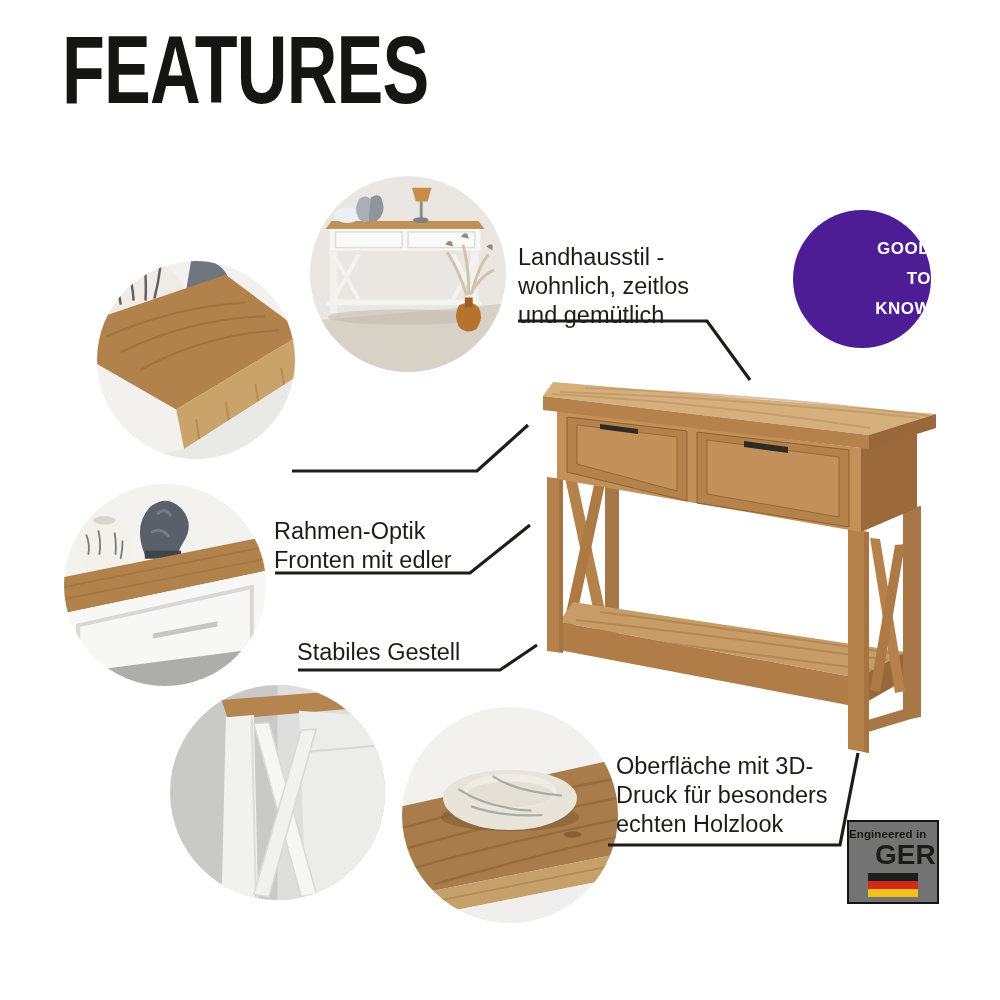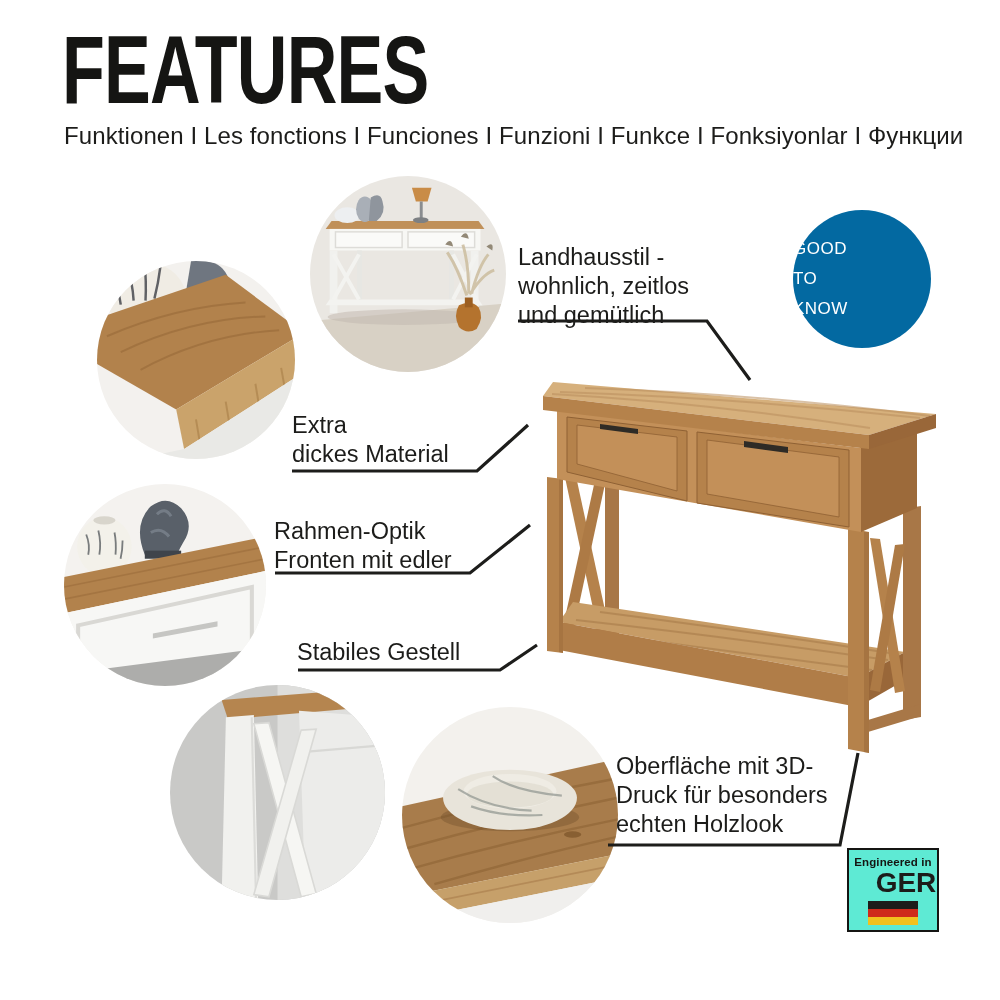--- a/index.html
+++ b/index.html
@@ -23,44 +23,43 @@
 
   
   .callout{font-size:23.5px;line-height:29px;font-weight:400;color:#1c1c1a;}
   .co-landhausstil{left:518px;top:243px;}
   .co-material{left:292px;top:411px;}
   .co-fronten{left:274px;top:517px;}
   .co-gestell{left:297px;top:638px;}
   .co-oberflaeche{left:608px;top:752px;margin-left:8px;}
 
   
-  .gtk{left:793px;top:210px;width:138px;height:138px;border-radius:50%;background:#0369a1;
-       color:#ffffff;text-align:left;font-weight:400;font-size:17px;line-height:30px;
+  .gtk{left:793px;top:210px;width:138px;height:138px;border-radius:50%;background:#4c1d95;
+       color:#ffffff;text-align:right;font-weight:700;font-size:17px;line-height:30px;
        letter-spacing:.5px;box-sizing:border-box;padding-top:24px;}
 
   
-  .eng{left:847px;top:848px;width:92px;height:84px;background:#5eead4;border:2.5px solid #151513;
-       box-sizing:border-box;text-align:center;}
+  .eng{left:847px;top:820px;width:92px;height:84px;background:#737373;border:2.5px solid #151513;
+       box-sizing:border-box;}
   .eng .l1{font-size:11.5px;font-weight:700;color:#151513;margin-top:6px;letter-spacing:.1px;}
   .eng .l2{font-size:28px;font-weight:700;color:#1c1c1a;line-height:1.02;margin-top:1px;margin-left:26px;}
   .eng .flag{width:50px;margin:3px auto 0 auto;}
   .eng .stripe{height:8px;}
   .eng .s1{background:#1d1d1b;}
   .eng .s2{background:#cf2a1b;}
   .eng .s3{background:#f2c11e;}
 
   .overlay{left:0;top:0;width:1000px;height:1000px;pointer-events:none;}
 </style>
 </head>
 <body>
 
 <div class="stage">
 
   <div class="abs title">FEATURES</div>
-  <div class="abs subtitle">Funktionen I Les fonctions I Funciones I Funzioni I Funkce I Fonksiyonlar I Функции</div>
 
   <div class="abs photo ph-c1">
     <svg viewBox="0 0 200 200">
       <rect x="0" y="0" width="200" height="200" fill="#eae7e2"></rect>
       <path d="M0,148 L200,130 L200,200 L0,200 Z" fill="#d8d1c5"></path>
       <ellipse cx="96" cy="144" rx="78" ry="8" fill="#c2bab0" opacity=".55"></ellipse>
 
       <polygon points="22,46 172,46 178,54 16,54" fill="#c09059"></polygon>
       <rect x="20" y="54" width="154" height="22" fill="#f7f7f4"></rect>
       <rect x="26" y="57" width="68" height="16" fill="#fafaf8" stroke="#dddcd8" stroke-width="1.5"></rect>
@@ -210,24 +209,20 @@
       <polygon points="869,435 936,414 936,428 869,449" fill="#996739"></polygon>
     </g>
   </svg>
 
   <div class="abs callout co-landhausstil">
     <div>Landhausstil -</div>
     <div>wohnlich, zeitlos</div>
     <div>und gemütlich</div>
   </div>
 
-  <div class="abs callout co-material">
-    <div>Extra</div>
-    <div>dickes Material</div>
-  </div>
 
   <div class="abs callout co-fronten">
     <div>Rahmen-Optik</div>
     <div>Fronten mit edler</div>
   </div>
 
   <div class="abs callout co-gestell">
     <div>Stabiles Gestell</div>
   </div>
 

